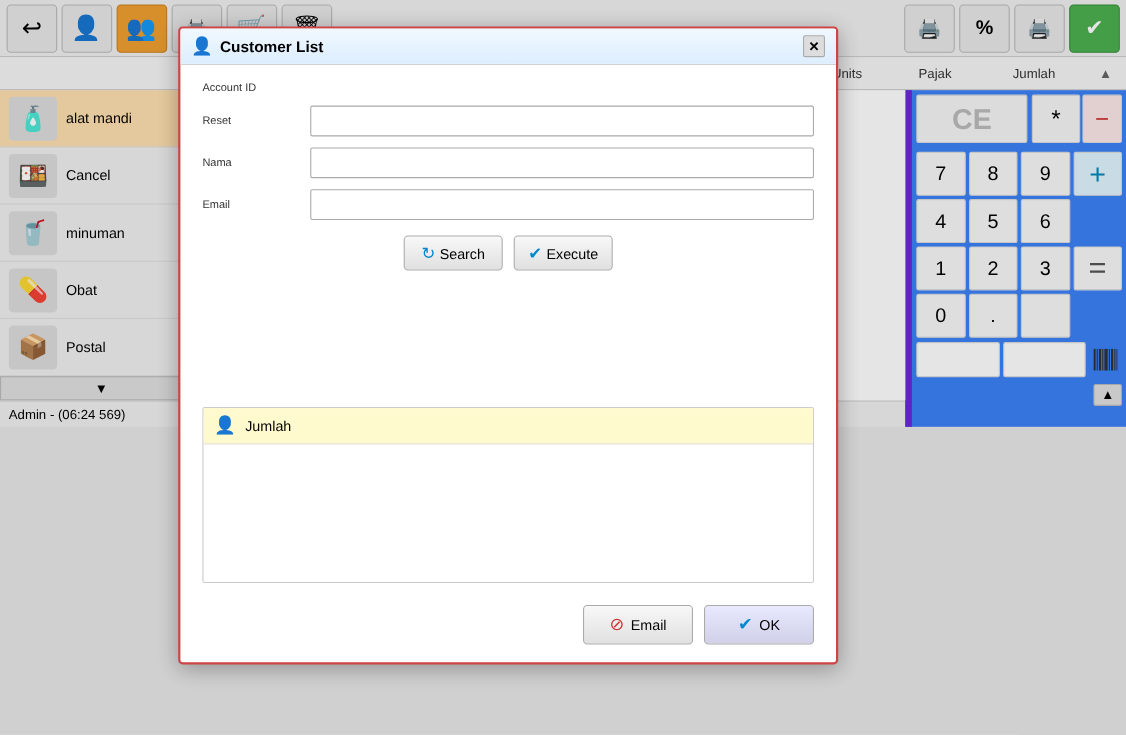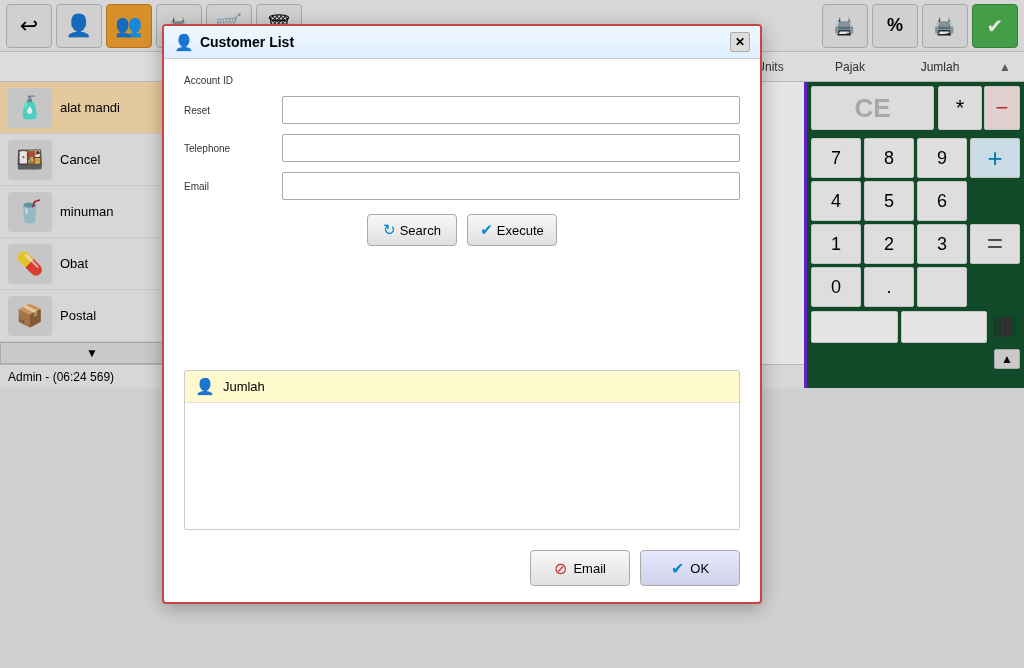--- a/index.html
+++ b/index.html
@@ -27,21 +27,21 @@
     .th-cell { font-size: 12px; color: #333; text-align: center; }
 
     
     .watermark {
       position: absolute; top: 50%; left: 50%; transform: translate(-50%, -50%) rotate(-20deg);
       font-size: 80px; font-weight: bold; color: rgba(200,50,50,0.12); pointer-events: none;
       white-space: nowrap; z-index: 0;
     }
 
     
-    #right-panel { width: 220px; background: #14532d; border-left: 3px solid #6d28d9; display: flex; flex-direction: column; }
+    #right-panel { width: 201px; background: #3b82f6; border-left: 6px solid #6d28d9; display: flex; flex-direction: column; }
 
     
     #categories { width: 185px; background: #f0f0f0; border-right: 1px solid #ccc; display: flex; flex-direction: column; }
     .cat-item {
       display: flex; align-items: center; gap: 8px; padding: 6px 8px;
       border-bottom: 1px solid #e0e0e0; cursor: pointer; height: 52px;
     }
     .cat-item:first-child { background: #ffe0b0; }
     .cat-icon { width: 44px; height: 40px; background: #ddd; border-radius: 4px; overflow: hidden; display: flex; align-items: center; justify-content: center; font-size: 22px; }
     .cat-label { font-size: 13px; }
@@ -285,25 +285,25 @@
       <div class="form-row">
         <label class="form-label">Account ID</label>
       </div>
 
 
       <div class="form-row">
         <label class="form-label">Reset</label>
         <input class="form-input" type="text" value="" style="">
       </div>
 
-
       <div class="form-row">
-        <label class="form-label">Telephone</label>
+        <label class="form-label">Nama</label>
         <input class="form-input" type="text" value="" style="">
       </div>
+
 
       <div class="form-row">
         <label class="form-label">Email</label>
         <input class="form-input" type="text" value="" style="">
       </div>
 
       <div class="btn-row">
         <button class="modal-btn">
           <span style="color:#0088cc; font-size:15px;">↻</span>
           <span>Search</span>

